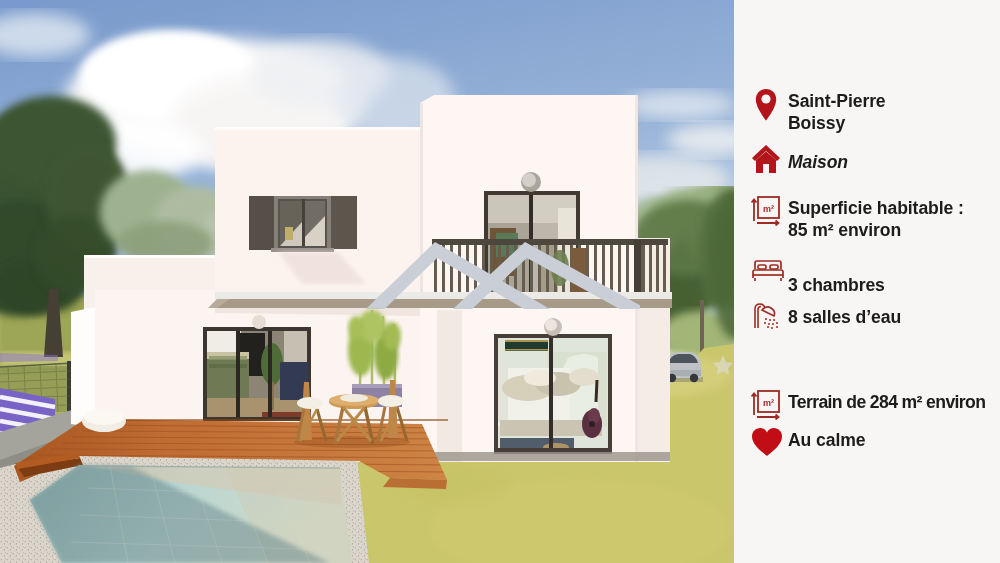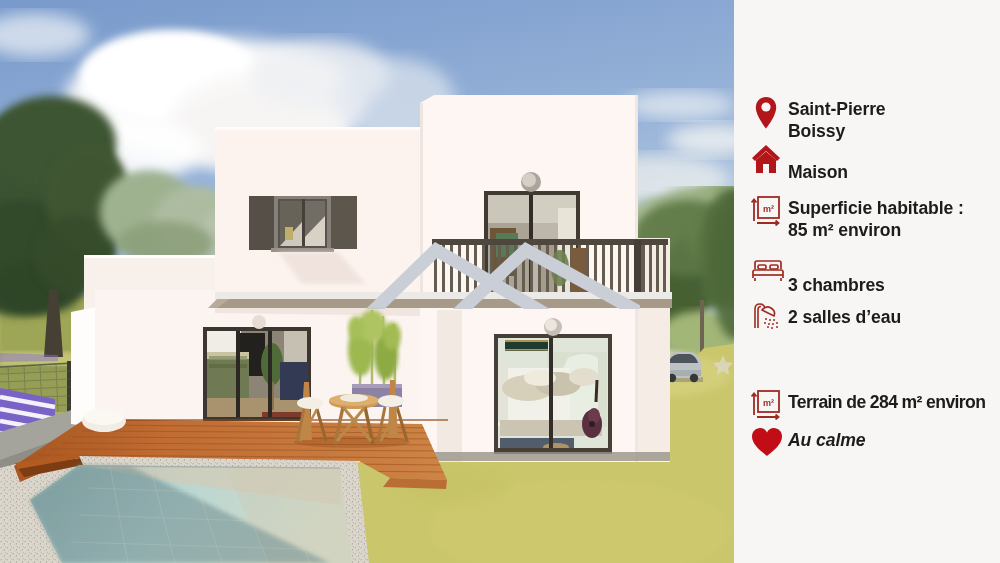--- a/index.html
+++ b/index.html
@@ -412,36 +412,36 @@
     <polygon points="390,380 395,380 398,438 388,438" fill="#c08648"></polygon>
     <ellipse cx="391" cy="401" rx="13" ry="6" fill="#f4efe5"></ellipse>
     <line x1="385" y1="407" x2="378" y2="441" stroke="#a8763c" stroke-width="3"></line>
     <line x1="397" y1="407" x2="407" y2="441" stroke="#96672f" stroke-width="3"></line>
     <line x1="397" y1="407" x2="381" y2="441" stroke="#b98949" stroke-width="2.5"></line>
   </g>
 </svg>
 
 <div id="panel">
 
-  <div class="row" style="top:96px;height:44px;">
+  <div class="row" style="top:88px;height:44px;">
 
     <svg class="ic" style="left:21px;top:0;" width="22" height="38" viewBox="0 0 22 38">
       <path d="M11,1 C5,1 0.8,5.5 0.8,11.5 C0.8,20 11,32.5 11,32.5 S21.2,20 21.2,11.5 C21.2,5.5 17,1 11,1 Z" fill="#b2161b"></path>
       <circle cx="11" cy="11" r="4.6" fill="#f7f6f4"></circle>
     </svg>
     <div class="txt" style="top:3px;">Saint-Pierre<br>Boissy</div>
   </div>
 
   <div class="row" style="top:143px;height:32px;">
 
     <svg class="ic" style="left:18px;top:0;" width="28" height="32" viewBox="0 0 28 32">
       <path d="M14,2 L0,15 L3,18 L14,8 L25,18 L28,15 Z" fill="#b2161b"></path>
       <path d="M4,17 L14,8.5 L24,17 L24,30 L17,30 L17,21 L11,21 L11,30 L4,30 Z" fill="#b2161b"></path>
     </svg>
-    <div class="txt" style="top:19px;">Maison</div>
+    <div class="txt" style="top:9px;font-style:italic;">Maison</div>
   </div>
 
   <div class="row" style="top:194px;height:44px;">
 
     <svg class="ic" style="left:17px;top:0;" width="32" height="32" viewBox="0 0 32 32">
       <g stroke="#9e2b23" stroke-width="1.8" fill="none">
         <path d="M3,27 L3,6 M0.5,8.5 L3,5.5 L5.5,8.5"></path>
         <path d="M6,29 L27,29 M24.5,26.5 L27.5,29 L24.5,31.5"></path>
         <rect x="7" y="3" width="21" height="21"></rect>
       </g>
@@ -479,38 +479,38 @@
             <circle cx="21" cy="18" r="1"></circle>
         <circle cx="12" cy="21" r="1"></circle>
             <circle cx="16" cy="22" r="1"></circle>
             <circle cx="20" cy="22" r="1"></circle>
             <circle cx="24" cy="21" r="1"></circle>
         <circle cx="15" cy="25" r="1"></circle>
             <circle cx="19" cy="26" r="1"></circle>
             <circle cx="24" cy="25" r="1"></circle>
       </g>
     </svg>
-    <div class="txt" style="top:5px;">2 salles d’eau</div>
+    <div class="txt" style="top:5px;">8 salles d’eau</div>
   </div>
 
 
   <div class="row" style="top:388px;height:32px;">
 
     <svg class="ic" style="left:17px;top:0;" width="32" height="32" viewBox="0 0 32 32">
       <g stroke="#9e2b23" stroke-width="1.8" fill="none">
         <path d="M3,27 L3,6 M0.5,8.5 L3,5.5 L5.5,8.5"></path>
         <path d="M6,29 L27,29 M24.5,26.5 L27.5,29 L24.5,31.5"></path>
         <rect x="7" y="3" width="21" height="21"></rect>
       </g>
       <text x="17.5" y="17.5" font-family="Liberation Sans,sans-serif" font-size="9" font-weight="bold" fill="#9e2b23" text-anchor="middle">m²</text>
     </svg>
     <div class="txt tight" style="top:4px;text-align:center;">Terrain de 284 m² environ</div>
   </div>
 
-  <div class="row" style="top:427px;height:30px;font-style:italic;">
+  <div class="row" style="top:427px;height:30px;">
 
     <svg class="ic" style="left:17px;top:0;" width="32" height="30" viewBox="0 0 32 30">
       <path d="M16,29 C10,24 1,17.5 1,9.5 C1,4.5 4.8,1 9.2,1 C12.2,1 14.8,2.8 16,5.4 C17.2,2.8 19.8,1 22.8,1 C27.2,1 31,4.5 31,9.5 C31,17.5 22,24 16,29 Z" fill="#c00d16"></path>
     </svg>
     <div class="txt" style="top:3px;">Au calme</div>
   </div>
 </div>
 </div>
 
 </body></html>

